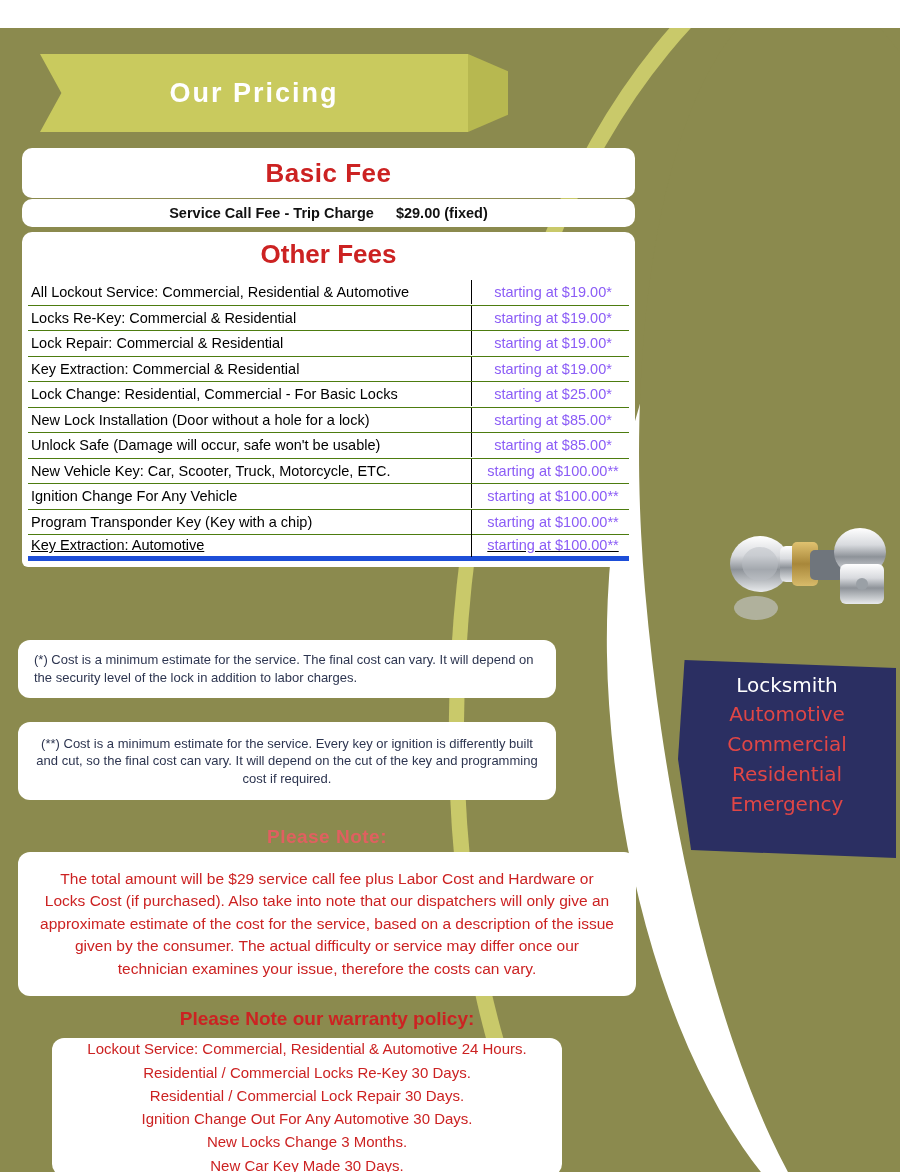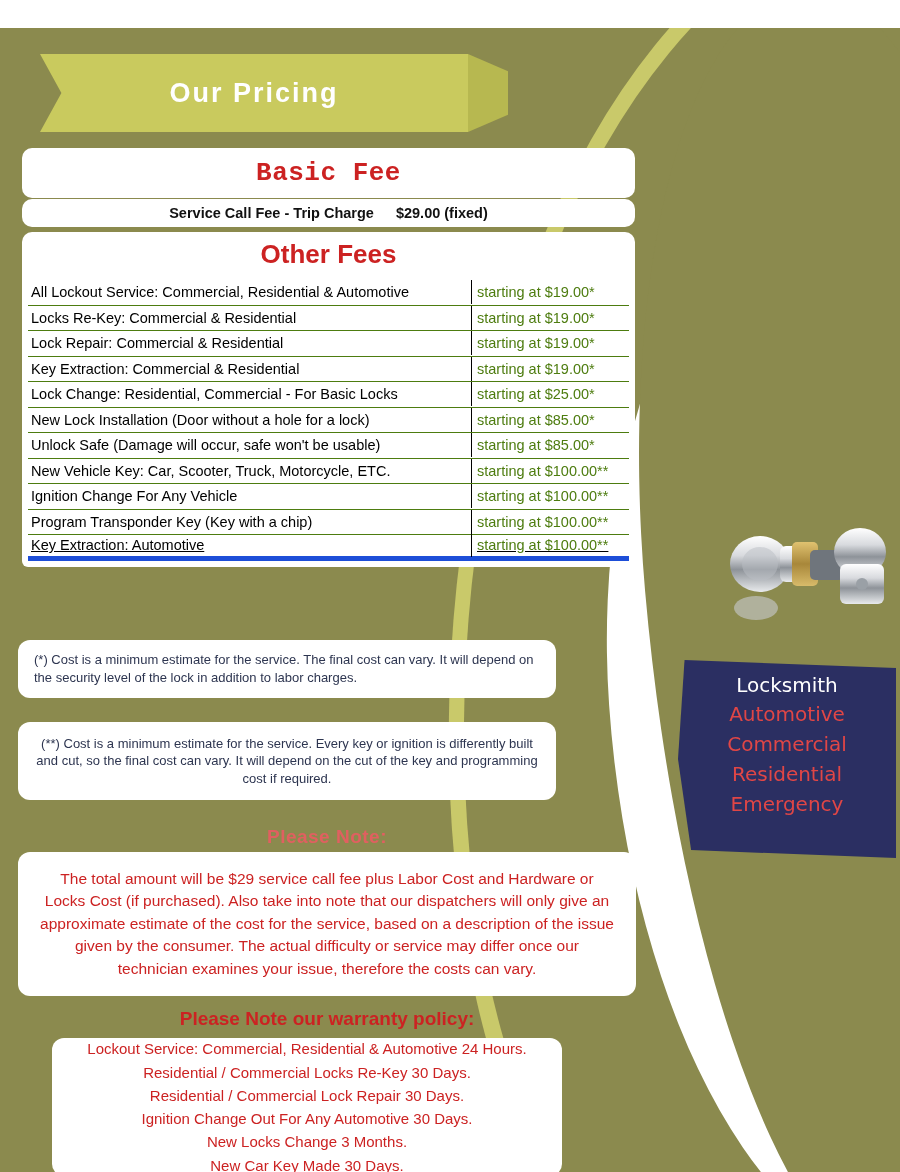--- a/index.html
+++ b/index.html
@@ -113,21 +113,20 @@
     height: 50px;
     display: flex;
     align-items: center;
     justify-content: center;
   }
   .basic-fee-title {
     color: #cc2222;
     font-size: 26px;
     font-weight: bold;
     letter-spacing: 0.5px;
-    font-family: Liberation Mono, monospace;
   }
   .service-call-card {
     left: 22px;
     top: 171px;
     width: 613px;
     height: 28px;
     display: flex;
     align-items: center;
     justify-content: center;
     gap: 22px;
@@ -185,22 +184,22 @@
     flex: 1;
     font-size: 14.5px;
     color: #000000;
     padding-left: 3px;
     white-space: nowrap;
     overflow: hidden;
   }
   .fee-price {
     width: 152px;
     font-size: 14.5px;
-    color: #4d7c0f;
-    text-align: left;
+    color: #8b5cf6;
+    text-align: center;
     padding-left: 2px;
     position: relative;
   }
   .fee-price::before {
     content: "";
     position: absolute;
     left: -4px;
     top: -4px;
     bottom: -4px;
     width: 1px;

